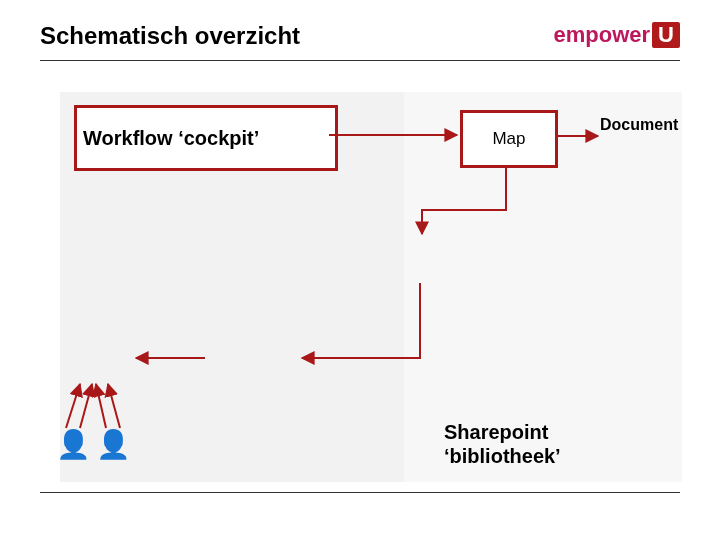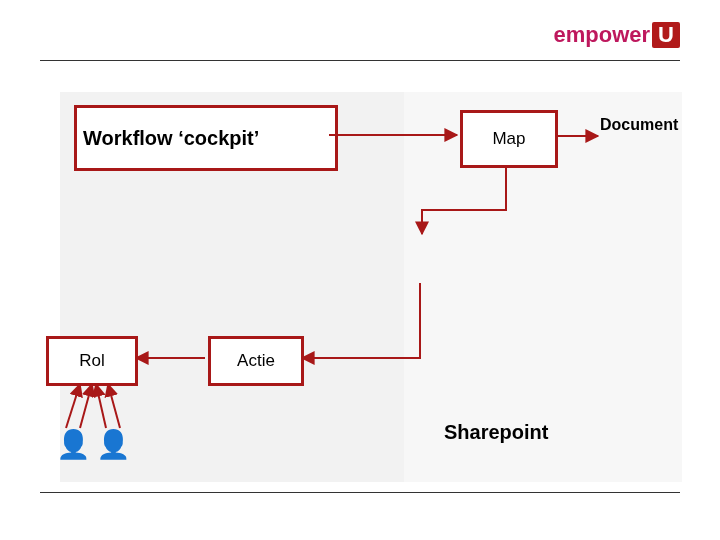--- a/index.html
+++ b/index.html
@@ -24,46 +24,42 @@
   svg.arrows{position:absolute;left:0;top:0;width:720px;height:540px;pointer-events:none}
   .person{position:absolute;font-size:28px;color:#111}
   .p1{left:56px;top:428px}
   .p2{left:96px;top:428px}
 </style>
 </head>
 <body>
 
 <div class="stage">
 
+  <div class="title">Schematisch overzicht</div>
 
   <div class="logo">
     <span class="emp">empower</span><span class="ubox">U</span>
   </div>
 
   <div class="hr top"></div>
 
   <div class="graypanel"></div>
   <div class="graypanel2"></div>
 
   <div class="box map">
       <span>Map</span>
     </div>
   <div class="box workflow">
       <span>Workflow ‘cockpit’</span>
     </div>
   <div class="document" style="position:absolute">Document</div>
-  <div class="box rol">
-      <span>Rol</span>
-    </div>
-  <div class="box actie">
-      <span>Actie</span>
-    </div>
 
   <div class="sharepoint">
     <div>Sharepoint</div>
+    <div>‘bibliotheek’</div>
   </div>
 
   <svg class="arrows">
     <defs>
       <marker id="ah" viewBox="0 0 10 10" refX="9" refY="5" markerWidth="7" markerHeight="7" orient="auto-start-reverse">
         <path d="M0,0 L10,5 L0,10 z" fill="#a81818"></path>
       </marker>
     </defs>
 
     <line x1="555" y1="136" x2="598" y2="136" stroke="#a81818" stroke-width="2" marker-end="url(#ah)"></line>

